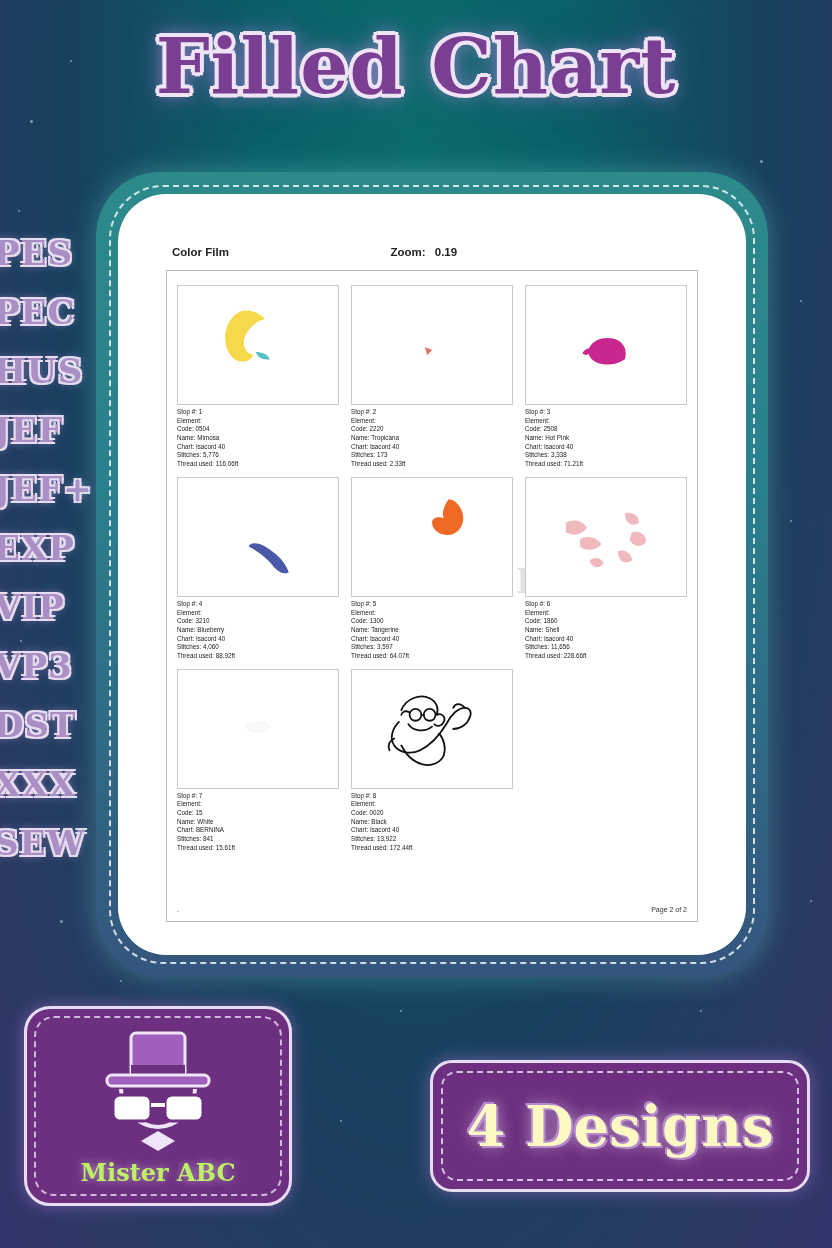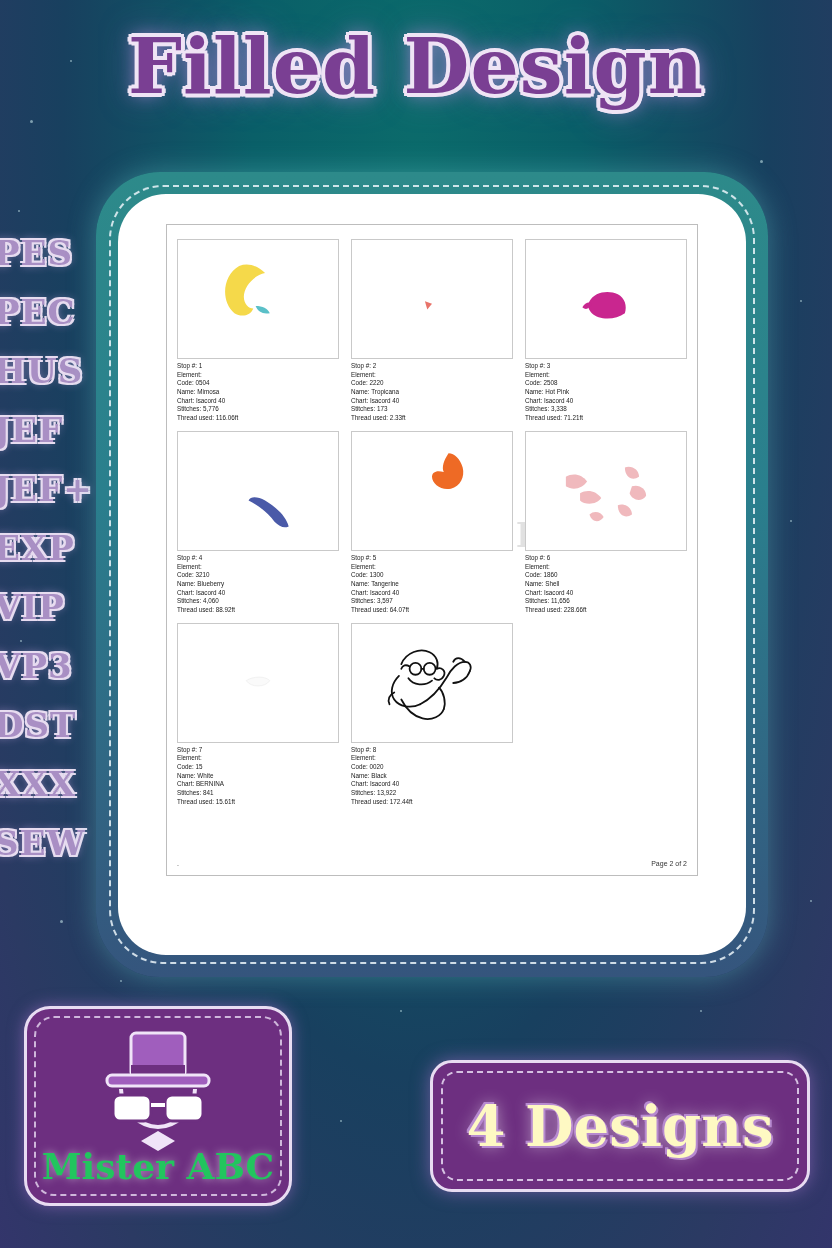--- a/index.html
+++ b/index.html
@@ -147,22 +147,22 @@
     border-radius:26px;
     border:3px solid #e8dcf2;
     box-shadow:0 0 16px rgba(160,110,200,.6);
   }
   .logo:after {
     content:""; position:absolute; inset:7px; border:2px dashed rgba(240,230,250,.75);
     border-radius:20px;
   }
   .logo-name {
     position:absolute; left:0; right:0; bottom:16px; text-align:center;
-    font-family:"DejaVu Serif", serif; font-weight:700; font-size:36px;
-    color:#22c55e;
+    font-family:"DejaVu Serif", serif; font-weight:700; font-size:24px;
+    color:#bef264;
     text-shadow:0 0 8px rgba(255,255,255,.5);
     z-index:3;
   }
   .logo-art { position:absolute; left:50%; transform:translateX(-50%); top:16px; z-index:2; }
 
   
   .badge {
     position:absolute; left:430px; top:1060px; width:380px; height:132px;
     background:#6d2f80;
     border-radius:22px;
@@ -195,41 +195,48 @@
   <span style="left:20px;top:640px;width:2px;height:2px"></span>
   <span style="left:60px;top:920px;width:3px;height:3px"></span>
   <span style="left:400px;top:1010px;width:2px;height:2px"></span>
   <span style="left:340px;top:1120px;width:2px;height:2px"></span>
   <span style="left:700px;top:1010px;width:2px;height:2px"></span>
   <span style="left:120px;top:980px;width:2px;height:2px"></span>
   <span style="left:810px;top:900px;width:2px;height:2px"></span>
 </div>
 
 <div class="title-wrap">
-  <div class="title">Filled Design</div>
+  <div class="title">Filled Chart</div>
 </div>
 
 <div class="formats">
   <div>PES</div>
   <div>PEC</div>
   <div>HUS</div>
   <div>JEF</div>
   <div>JEF+</div>
   <div>EXP</div>
   <div>VIP</div>
   <div>VP3</div>
   <div>DST</div>
   <div>XXX</div>
   <div>SEW</div>
 </div>
 
 <div class="card-frame">
   <div class="card-inner">
 
     <div class="doc">
+      <div class="doc-head">
+        <div class="cf">Color Film</div>
+        <div class="zoom">
+          <span>Zoom:</span>
+          <span class="val">0.19</span>
+        </div>
+      </div>
 
       <div class="sheet">
         <div class="watermark">Mister A B C</div>
 
         <div class="grid">
 
           <div class="cell">
             <div class="swatch">
               <svg viewBox="0 0 100 100">
                 <path d="M34 22 C20 30 18 52 30 62 C36 66 44 64 46 58 C42 58 38 54 38 48 C38 40 46 30 56 28 C50 22 42 19 34 22 Z" fill="#f5d94a"></path>

